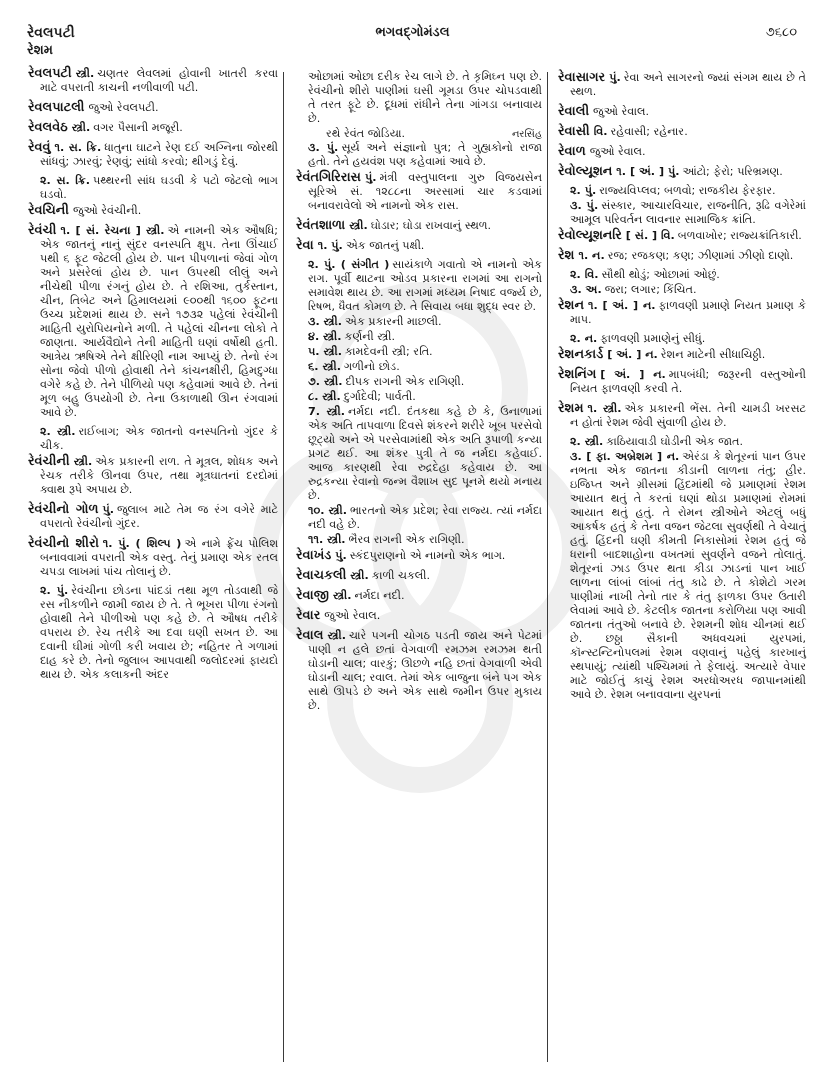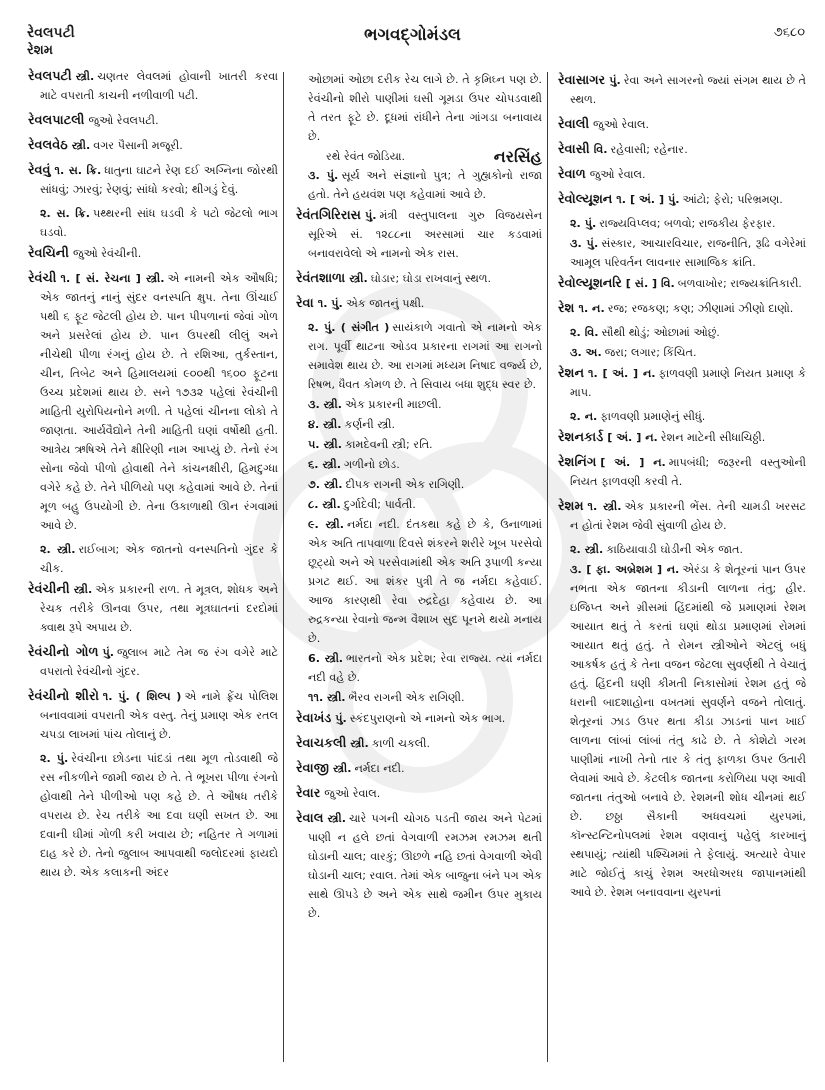--- a/index.html
+++ b/index.html
@@ -11,42 +11,42 @@
     }
     .page { position: absolute; left: 0; top: 0; width: 825px; height: 1078px; }
 
     
     .watermark { position: absolute; left: 250px; top: 240px; width: 340px; height: 560px; pointer-events: none; }
 
     
     .hdr { position: absolute; top: 24px; height: 20px; font-weight: bold; font-size: 14px; color: #1a1a1a; }
     .hdr-left { left: 27px; }
     .hdr-left2 { left: 27px; top: 42px; font-size: 13px; }
-    .hdr-center { left: 0; width: 825px; text-align: center; font-size: 17px; }
-    .hdr-right { right: 20px; font-size: 13px; font-weight: normal; }
+    .hdr-center { left: 0; width: 825px; text-align: center; font-size: 13px; }
+    .hdr-right { right: 28px; font-size: 13px; font-weight: normal; }
 
     
     .col {
       position: absolute; top: 70px;
-      font-size: 11.2px; line-height: 19px;
+      font-size: 11.2px; line-height: 14px;
       text-align: justify;
     }
     .col-1 { left: 28px; width: 250px; top: 66px; }
     .col-2 { left: 296px; width: 246px; }
     .col-3 { left: 558px; width: 248px; }
     .divider { position: absolute; top: 72px; width: 1px; background: #3a3a3a; }
     .div-1 { left: 283px; height: 990px; }
     .div-2 { left: 547px; height: 990px; }
 
     .entry { margin: 0 0 5px 0; padding-left: 12px; text-indent: -12px; }
     .sub { margin: 0 0 1px 0; padding-left: 12px; }
     .hw { font-weight: bold; font-size: 12.8px; margin-right: 4px; }
     .gram { font-weight: bold; margin-right: 3px; }
     .quote { padding-left: 30px; margin: 0; }
-    .quote .src { float: right; font-weight: bold; font-size: 16px; }
+    .quote .src { float: right; font-weight: normal; font-size: 10px; }
   </style>
 </head>
 <body>
 
 <div class="page">
 
   <svg class="watermark" viewBox="0 0 340 560">
     <g fill="none" stroke="#efefef" stroke-width="26">
       <circle cx="170" cy="150" r="95"></circle>
       <circle cx="110" cy="310" r="95"></circle>
@@ -84,22 +84,22 @@
       <p class="entry"><span class="hw">રેવંતગિરિરાસ</span><span class="gram">પું.</span><span>મંત્રી વસ્તુપાલના ગુરુ વિજયસેન સૂરિએ સં. ૧૨૮૮ના અરસામાં ચાર કડવામાં બનાવરાવેલો એ નામનો એક રાસ.</span></p>
       <p class="entry"><span class="hw">રેવંતશાળા</span><span class="gram">સ્ત્રી.</span><span>ઘોડાર; ઘોડા રાખવાનું સ્થળ.</span></p>
       <p class="entry"><span class="hw">રેવા</span><span class="gram">૧. પું.</span><span>એક જાતનું પક્ષી.</span></p>
       <p class="sub"><span class="gram">૨. પું. ( સંગીત )</span><span>સાયંકાળે ગવાતો એ નામનો એક રાગ. પૂર્વી થાટના ઓડવ પ્રકારના રાગમાં આ રાગનો સમાવેશ થાય છે. આ રાગમાં મધ્યમ નિષાદ વર્જ્ય છે, રિષભ, ધૈવત કોમળ છે. તે સિવાય બધા શુદ્ધ સ્વર છે.</span></p>
       <p class="sub"><span class="gram">૩. સ્ત્રી.</span><span>એક પ્રકારની માછલી.</span></p>
       <p class="sub"><span class="gram">૪. સ્ત્રી.</span><span>કર્ણની સ્ત્રી.</span></p>
       <p class="sub"><span class="gram">૫. સ્ત્રી.</span><span>કામદેવની સ્ત્રી; રતિ.</span></p>
       <p class="sub"><span class="gram">૬. સ્ત્રી.</span><span>ગળીનો છોડ.</span></p>
       <p class="sub"><span class="gram">૭. સ્ત્રી.</span><span>દીપક રાગની એક રાગિણી.</span></p>
       <p class="sub"><span class="gram">૮. સ્ત્રી.</span><span>દુર્ગાદેવી; પાર્વતી.</span></p>
-      <p class="sub"><span class="gram">૯. સ્ત્રી.</span><span>નર્મદા નદી. દંતકથા કહે છે કે, ઉનાળામાં એક અતિ તાપવાળા દિવસે શંકરને શરીરે ખૂબ પરસેવો છૂટ્યો અને એ પરસેવામાંથી એક અતિ રૂપાળી કન્યા પ્રગટ થઈ. આ શંકર પુત્રી તે જ નર્મદા કહેવાઈ. આજ કારણથી રેવા રુદ્રદેહા કહેવાય છે. આ રુદ્રકન્યા રેવાનો જન્મ વૈશાખ સુદ પૂનમે થયો મનાય છે.</span></p>
-      <p class="sub"><span class="gram">6. સ્ત્રી.</span><span>ભારતનો એક પ્રદેશ; રેવા રાજ્ય. ત્યાં નર્મદા નદી વહે છે.</span></p>
+      <p class="sub"><span class="gram">7. સ્ત્રી.</span><span>નર્મદા નદી. દંતકથા કહે છે કે, ઉનાળામાં એક અતિ તાપવાળા દિવસે શંકરને શરીરે ખૂબ પરસેવો છૂટ્યો અને એ પરસેવામાંથી એક અતિ રૂપાળી કન્યા પ્રગટ થઈ. આ શંકર પુત્રી તે જ નર્મદા કહેવાઈ. આજ કારણથી રેવા રુદ્રદેહા કહેવાય છે. આ રુદ્રકન્યા રેવાનો જન્મ વૈશાખ સુદ પૂનમે થયો મનાય છે.</span></p>
+      <p class="sub"><span class="gram">૧૦. સ્ત્રી.</span><span>ભારતનો એક પ્રદેશ; રેવા રાજ્ય. ત્યાં નર્મદા નદી વહે છે.</span></p>
       <p class="sub"><span class="gram">૧૧. સ્ત્રી.</span><span>ભૈરવ રાગની એક રાગિણી.</span></p>
       <p class="entry"><span class="hw">રેવાખંડ</span><span class="gram">પું.</span><span>સ્કંદપુરાણનો એ નામનો એક ભાગ.</span></p>
       <p class="entry"><span class="hw">રેવાચકલી</span><span class="gram">સ્ત્રી.</span><span>કાળી ચકલી.</span></p>
       <p class="entry"><span class="hw">રેવાજી</span><span class="gram">સ્ત્રી.</span><span>નર્મદા નદી.</span></p>
       <p class="entry"><span class="hw">રેવાર</span><span>જુઓ રેવાલ.</span></p>
       <p class="entry"><span class="hw">રેવાલ</span><span class="gram">સ્ત્રી.</span><span>ચારે પગની ચોગઠ પડતી જાય અને પેટમાં પાણી ન હલે છતાં વેગવાળી રમઝમ રમઝમ થતી ઘોડાની ચાલ; વારકું; ઊછળે નહિ છતાં વેગવાળી એવી ઘોડાની ચાલ; રવાલ. તેમાં એક બાજુના બંને પગ એક સાથે ઊપડે છે અને એક સાથે જમીન ઉપર મુકાય છે.</span></p>
     </div>
   <div class="col col-3">
       <p class="entry"><span class="hw">રેવાસાગર</span><span class="gram">પું.</span><span>રેવા અને સાગરનો જ્યાં સંગમ થાય છે તે સ્થળ.</span></p>
       <p class="entry"><span class="hw">રેવાલી</span><span>જુઓ રેવાલ.</span></p>

